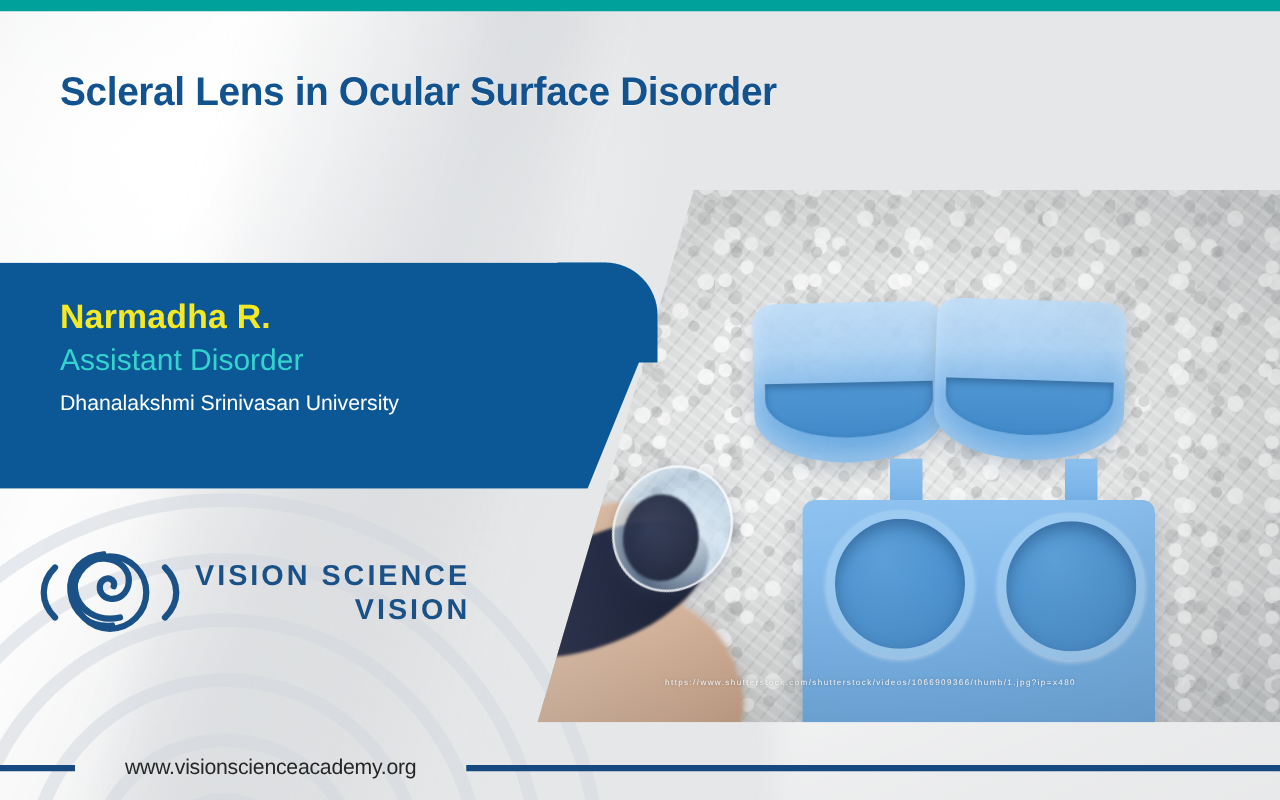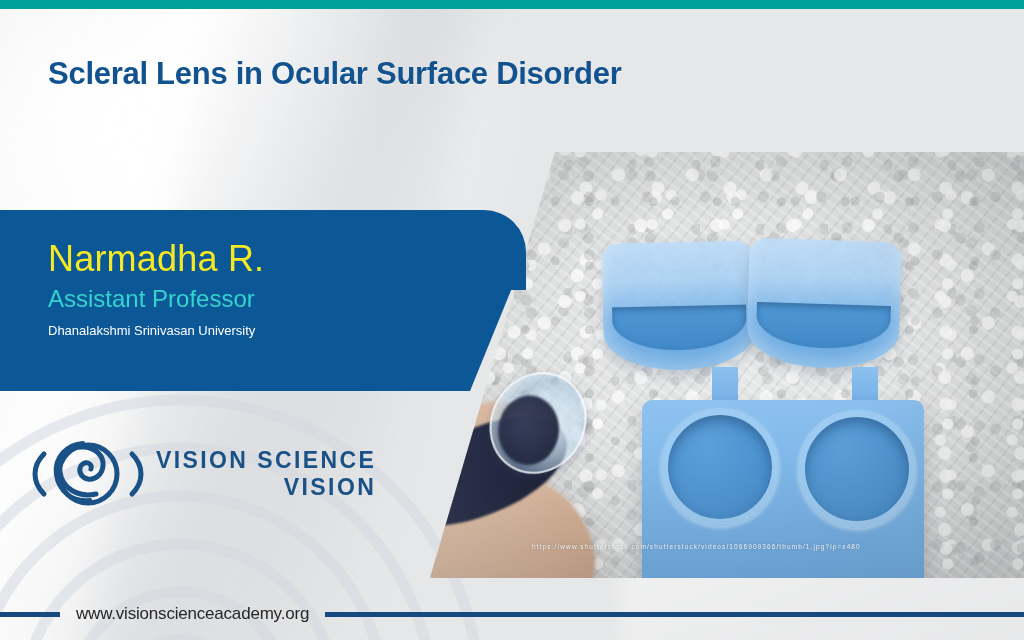--- a/index.html
+++ b/index.html
@@ -227,28 +227,28 @@
     position:absolute; left:446px; top:210px;
     width:80px; height:80px;
     background:#0c5896;
     border-top-right-radius:42px;
   }
   #speaker-text {
     position:absolute; left:48px; top:238px;
     z-index:4;
   }
   #speaker-name {
-    font-size:36px; font-weight:normal; color:#f5e824;
+    font-size:27px; font-weight:bold; color:#f5e824;
     line-height:1.18; letter-spacing:.2px;
   }
   #speaker-role {
     font-size:24px; color:#35d3cf; line-height:1.3; margin-top:3px;
   }
   #speaker-affil {
-    font-size:13px; color:#ffffff; line-height:1.4; margin-top:7px;
+    font-size:17px; color:#ffffff; line-height:1.4; margin-top:7px;
   }
 
   
   #brand {
     position:absolute; left:24px; top:432px;
     display:flex; align-items:center; gap:0px;
   }
   #brand-mark { width:128px; height:84px; display:block; }
   #brand-mark path, #brand-mark circle { fill:none; stroke:#1a5186; }
   #brand-words {
@@ -258,21 +258,21 @@
     font-size:23px;
     letter-spacing:2.4px;
     line-height:1.17;
     text-align:right;
   }
   #brand-line2 { display:block; }
 
   
   #footer {
     position:absolute; left:0; bottom:0; width:1024px; height:52px;
-    display:flex; align-items:center;
+    display:flex; align-items:center;gap:24px;
   }
   .rule { height:5px; background:#15497f; }
   #rule-left { width:60px; margin-left:0px; }
   #rule-right { flex:1; }
   #footer-url {
     font-size:17px; color:#262626; white-space:nowrap;
     padding:0 16px;
     letter-spacing:-0.2px;
   }
 </style>
@@ -317,21 +317,21 @@
 
       <div id="vignette"></div>
       <div id="photo-watermark">https://www.shutterstock.com/shutterstock/videos/1066909366/thumb/1.jpg?ip=x480</div>
     </div>
   </div>
 
   <div id="speaker-corner"></div>
   <div id="speaker-panel"></div>
   <div id="speaker-text">
     <div id="speaker-name">Narmadha R.</div>
-    <div id="speaker-role">Assistant Professor</div>
+    <div id="speaker-role">Assistant Disorder</div>
     <div id="speaker-affil">Dhanalakshmi Srinivasan University</div>
   </div>
 
   <div id="brand">
     <svg id="brand-mark" viewBox="0 0 128 84">
       <path d="M20 22 C8 34 8 50 20 62" stroke-width="5" stroke-linecap="round"></path>
       <path d="M108 22 C120 34 120 50 108 62" stroke-width="5" stroke-linecap="round"></path>
       <circle cx="64" cy="42" r="29" stroke-width="5"></circle>
       <path d="M72 62 C54 66 38 56 36 40 C34 24 46 14 60 15 C72 16 80 24 79 34 C78 43 71 48 64 47 C58 46 55 41 56 36 C57 32 61 30 64 31 C67 32 68 35 67 37" stroke-width="5" stroke-linecap="round" stroke-linejoin="round"></path>
       <path d="M66 68 C48 70 34 59 32 42 C30 25 43 12 59 11" stroke-width="4.2" stroke-linecap="round"></path>

